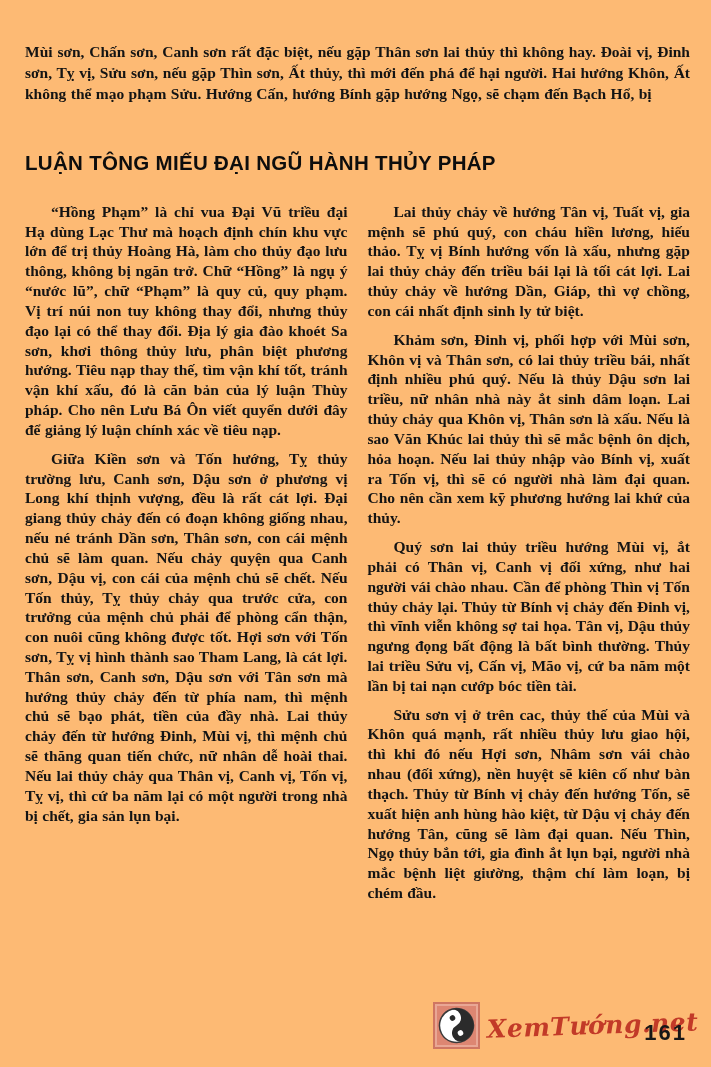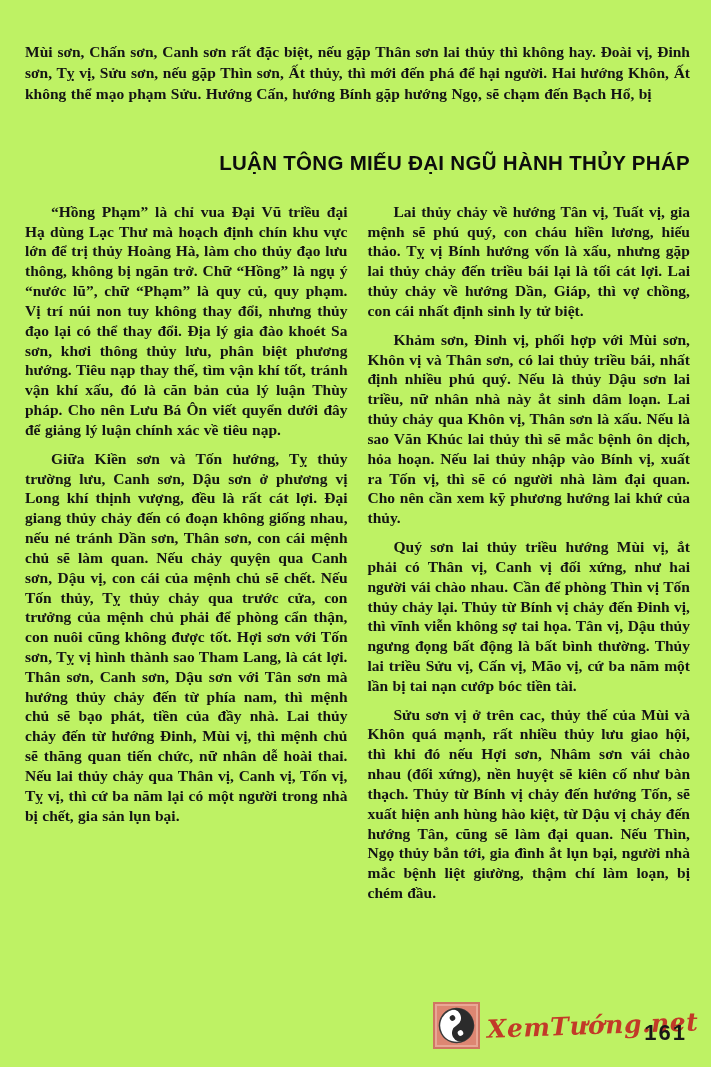--- a/index.html
+++ b/index.html
@@ -1,33 +1,33 @@
 <!DOCTYPE html>
 <html><head>
 <meta charset="utf-8">
 <style>
   * { box-sizing: border-box; }
   html,body { margin:0; padding:0; background:#ffffff; }
   .page {
     width:711px; height:1067px; position:relative; overflow:hidden;
-    background:#bef264; color:#141414;
+    background:#fdba74; color:#141414;
     font-family:"Liberation Serif","DejaVu Serif",serif;
     padding:42px 21px 0 25px;
   }
   .two-col { display:flex; gap:20px; }
   .col { flex:1; min-width:0; }
   .p {
     margin:0 0 9px 0; font-size:15.5px; line-height:1.28;
     text-align:justify; font-weight:bold; word-spacing:0.5px;
   }
   .ind { text-indent:26px; }
   .intro .p { margin-bottom:0; line-height:1.35; }
   .title {
     font-family:"Liberation Sans","DejaVu Sans",sans-serif;
-    font-size:20.5px; font-weight:bold; text-align:right;
+    font-size:20.5px; font-weight:bold; text-align:left;
     letter-spacing:0.3px; margin:46px 0 27px 0; color:#0d0d0d;
     white-space:nowrap;
   }
   .watermark {
     position:absolute; right:13px; bottom:18px;
     display:flex; align-items:center; gap:7px;
   }
   .logo-box {
     width:47px; height:47px; background:#dd8672;
     box-shadow: inset 0 0 0 2px #cf7662, inset 0 0 0 4px #e9a795;

